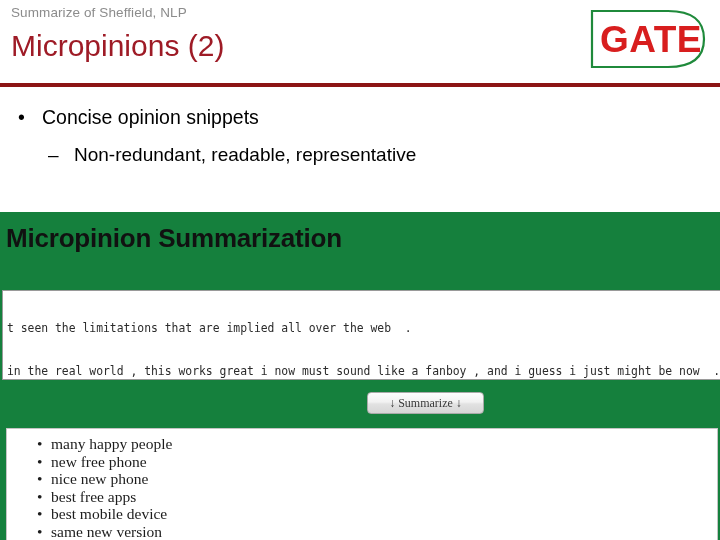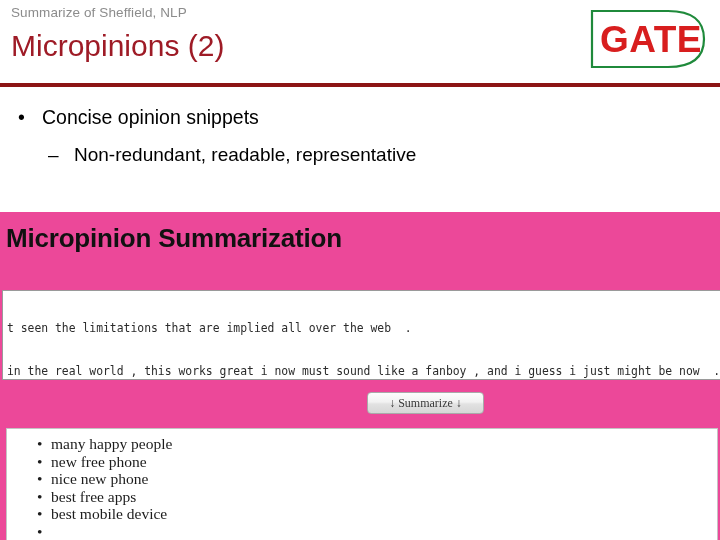--- a/index.html
+++ b/index.html
@@ -96,21 +96,21 @@
     font-size: 19px;
   }
 
   
   #app-screenshot {
     position: absolute;
     left: 0;
     top: 212px;
     width: 720px;
     height: 328px;
-    background: #ec4899;
+    background: #15803d;
     overflow: hidden;
   }
   #app-heading {
     position: absolute;
     left: 6px;
     top: 11px;
     font-size: 26px;
     font-weight: bold;
     color: #111111;
     white-space: nowrap;
@@ -267,16 +267,17 @@
       <li>
         <span class="dot">•</span>
         <span>best free apps</span>
       </li>
       <li>
         <span class="dot">•</span>
         <span>best mobile device</span>
       </li>
       <li>
         <span class="dot">•</span>
+        <span>same new version</span>
       </li>
     </ul>
   </div>
 </div>
 
 </body></html>

